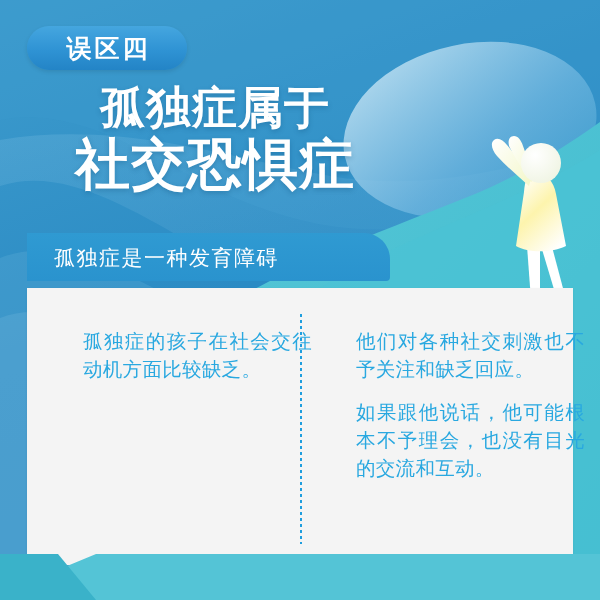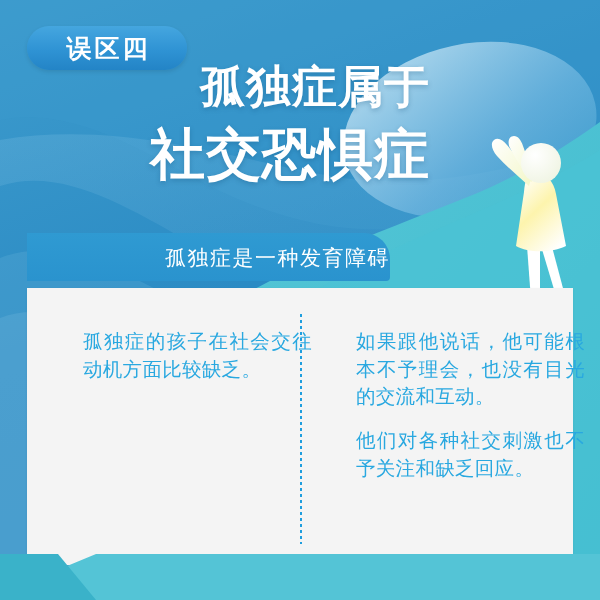--- a/index.html
+++ b/index.html
@@ -54,47 +54,46 @@
     font-weight: bold;
     letter-spacing: 3px;
     text-indent: 3px;
     line-height: 1;
   }
 
   
   .title-block {
     position: absolute;
     left: 0;
-    top: 64px;
+    top: 85px;
     width: 430px;
-    text-align: right;
+    text-align: center;
   }
   .title-line {
     color: #ffffff;
     font-weight: bold;
     line-height: 1.04;
     letter-spacing: 1px;
     text-shadow: 0 2px 5px rgba(10,70,110,0.28);
   }
   .title-line-1 { font-size: 45px; }
-  .title-line-2 { font-size: 55px; margin-top: 15px; }
+  .title-line-2 { font-size: 55px; margin-top: 4px; }
 
   
   .subtitle-bar {
     position: absolute;
     left: 27px;
     top: 233px;
     width: 363px;
     height: 48px;
     background: linear-gradient(180deg, #2f9ad2 0%, #2a93ce 100%);
     border-top-right-radius: 26px;
     border-bottom-right-radius: 4px;
     display: flex;
     align-items: center;
-    justify-content: flex-end;
   }
   .subtitle-text {
     color: #ffffff;
     font-size: 21px;
     letter-spacing: 1.5px;
     margin-left: 27px;
     line-height: 1;
   }
 
   
@@ -234,22 +233,22 @@
   <div class="subtitle-bar">
     <span class="subtitle-text">孤独症是一种发育障碍</span>
   </div>
 
   <div class="card">
     <div class="card-cols">
       <div class="col">
         <p>孤独症的孩子在社会交往动机方面比较缺乏。</p>
       </div>
       <div class="col">
+        <p>他们对各种社交刺激也不予关注和缺乏回应。</p>
         <p>如果跟他说话，他可能根本不予理会，也没有目光的交流和互动。</p>
-        <p>他们对各种社交刺激也不予关注和缺乏回应。</p>
       </div>
     </div>
     <div class="divider"></div>
   </div>
 
   <div class="bottom-band"></div>
   <div class="bottom-band-dark"></div>
 
 </div>
 

